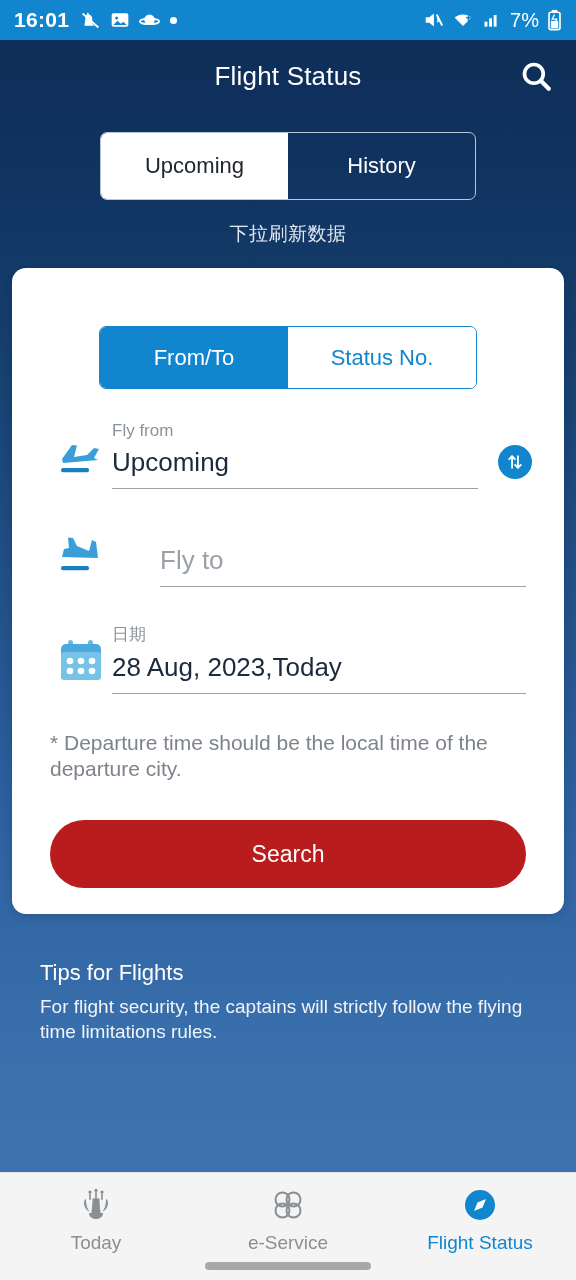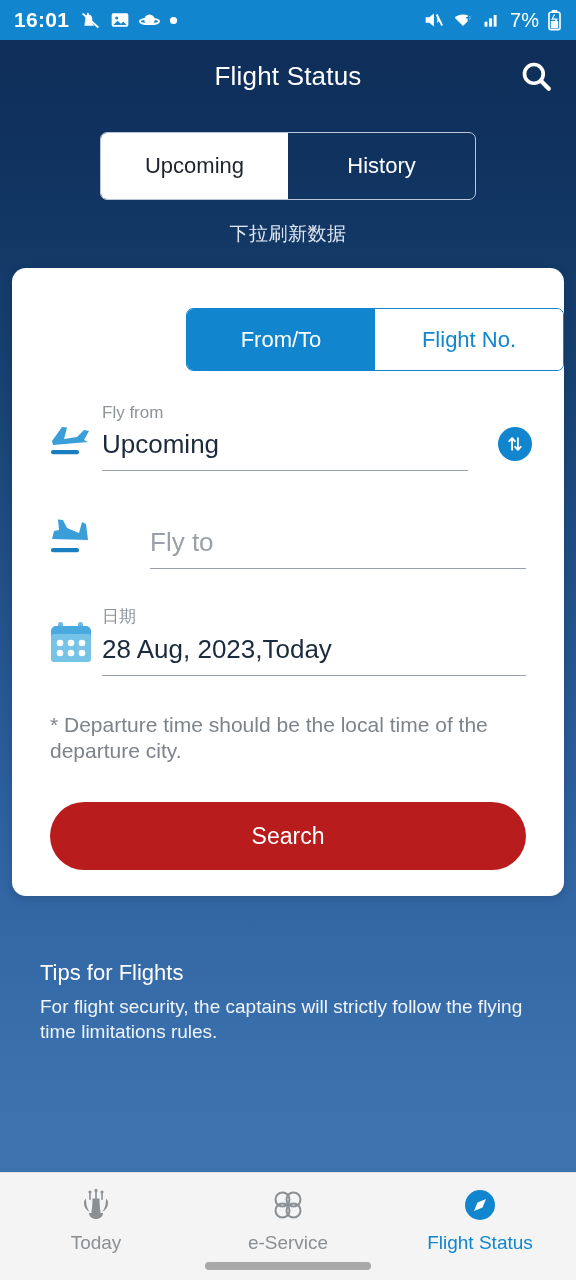--- a/index.html
+++ b/index.html
@@ -58,35 +58,35 @@
     font-size: 19px; margin-top: 21px; letter-spacing: .5px;
   }
 
   
   .card {
     position: absolute; left: 12px; right: 12px; top: 268px;
     background: #fff; border-radius: 14px; padding: 0 0 26px 0;
     box-shadow: 0 2px 10px rgba(0,0,0,.15);
   }
 
-  .tabs-wrap { display: flex; justify-content: flex-end; padding-top: 40px; }
+  .tabs-wrap { display: flex; justify-content: center; padding-top: 58px; }
   .tabs {
     display: flex; width: 378px; height: 63px;
     border: 1.5px solid #1186ce; border-radius: 7px; overflow: hidden;
   }
   .tab {
     flex: 1; display: flex; align-items: center; justify-content: center;
     font-size: 22px; background: #fff; color: #1186ce;
   }
   .tab.active { background: #1186ce; color: #fff; }
 
   
   .field {
     display: flex; align-items: flex-end;
-    padding: 0 38px 0 28px; position: relative;
+    padding: 0 38px 0 38px; position: relative;
   }
   .field-icon {
     width: 62px; flex: 0 0 62px; display: flex;
     align-items: center; justify-content: center; padding-bottom: 10px;
   }
   .field-body { flex: 1; position: relative; }
   .field-label {
     font-size: 17px; color: #8d939b; margin-bottom: 2px;
   }
   .field-value {
@@ -232,21 +232,21 @@
 <div class="pull-hint">下拉刷新数据</div>
 
 <div class="card">
 
   <div class="tabs-wrap">
     <div class="tabs">
       <div class="tab active">
         <span>From/To</span>
       </div>
       <div class="tab">
-        <span>Flight No.</span>
+        <span>Status No.</span>
       </div>
     </div>
   </div>
 
   <div class="field row-from">
     <div class="field-icon">
       <svg width="50" height="42" viewBox="0 0 50 42">
         <path d="M6 22 L16 8 L21 8.5 L18 20 L31 18 L38 11 L43 12 L38 21 L42 23 L7 26 Z" fill="#3a9fd8"></path>
         <rect x="5" y="31" width="28" height="4.2" rx="2" fill="#1a7fc1"></rect>
       </svg>

